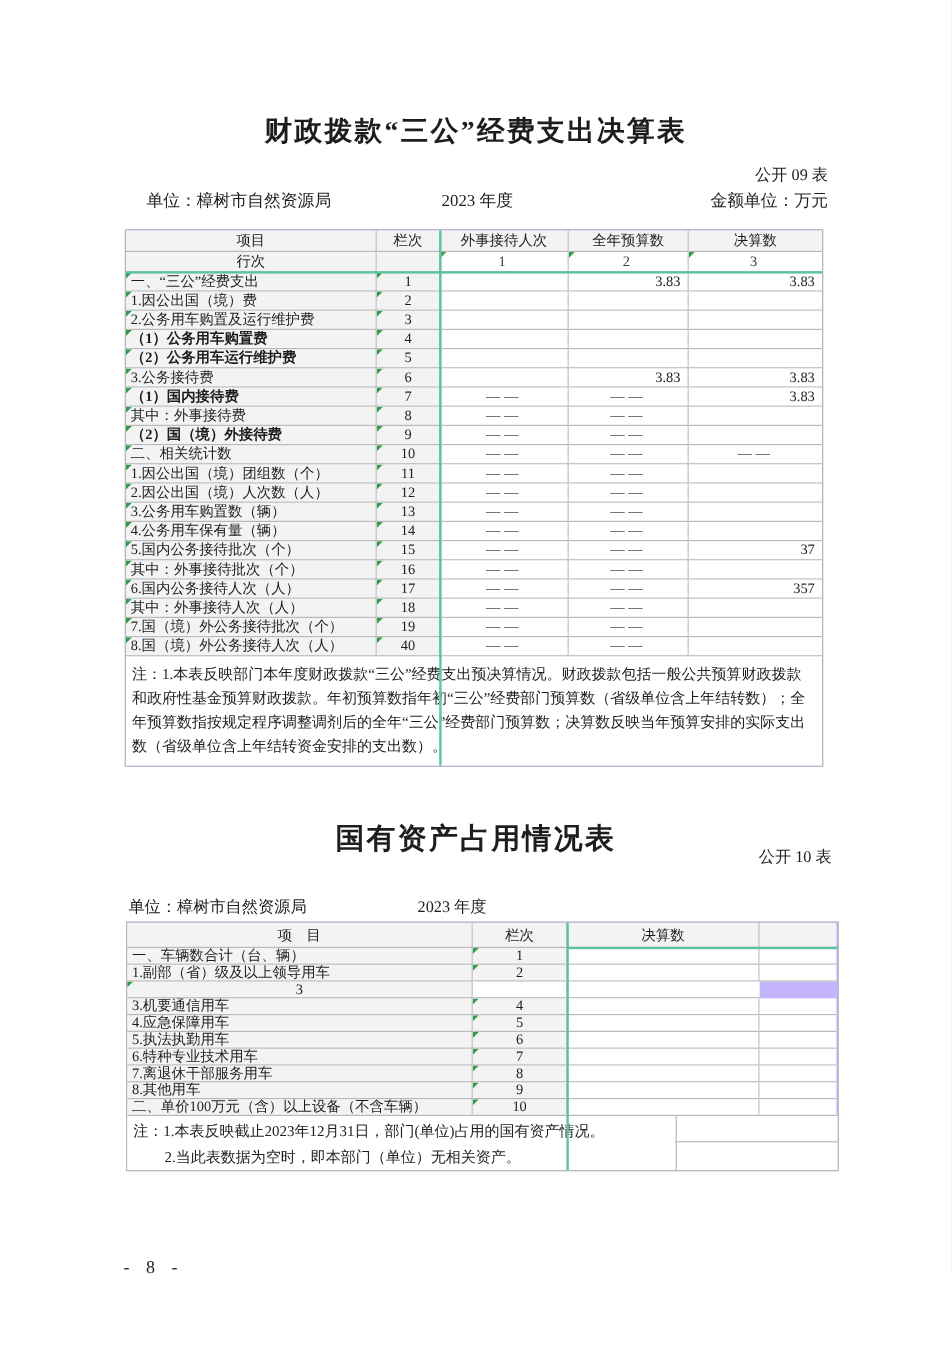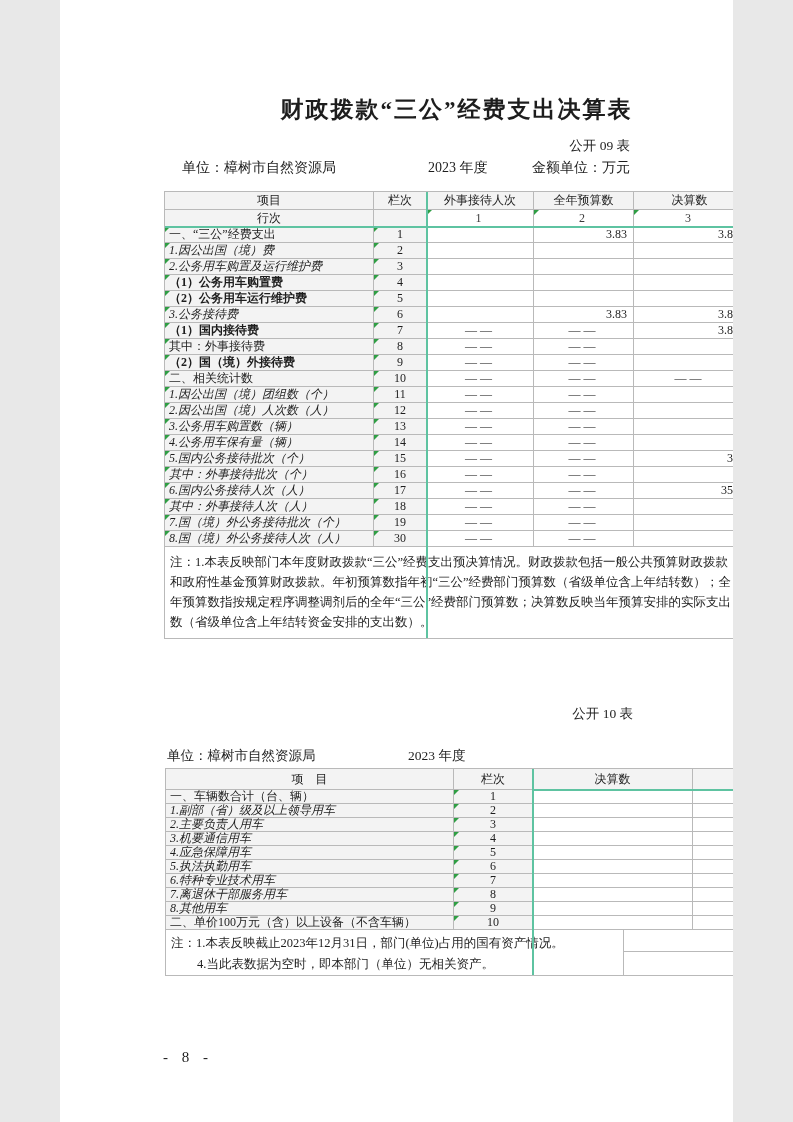--- a/index.html
+++ b/index.html
@@ -4,21 +4,21 @@
 <style>
   :root{
     --grid:#b9b9b9;
     --acc:#5ec3a1;
     --mark:#2f9e44;
     --ink:#1d1d1d;
     --cellbg:#f3f3f3;
   }
   html,body{margin:0;padding:0;background:#e8e8e8;}
   .page{
-    position:relative;width:673px;height:1122px;background:#ffffff;margin:0 auto;
+    position:relative;width:793px;height:1122px;background:#ffffff;margin:0 auto;
     font-family:"Liberation Serif","DejaVu Serif",serif;color:var(--ink);
     overflow:hidden;
   }
   .t-title{position:absolute;left:0;width:793px;text-align:center;
     font-size:23px;font-weight:bold;letter-spacing:2px;}
   .meta{position:absolute;font-size:14px;white-space:nowrap;}
   .meta.small{font-size:13.5px;}
   .tbl{position:absolute;border:1px solid var(--grid);background:#c4b5fd;font-size:12px;}
   .row{display:grid;}
   #t1 .row{grid-template-columns:209px 53px 107px 100px 111px;height:16px;}
@@ -27,21 +27,21 @@
   #t2 .row{grid-template-columns:288px 79px 160px 64px;height:14px;}
   #t2 .row.h{height:21px;}
   .c{position:relative;border-right:1px solid var(--grid);border-bottom:1px solid var(--grid);
      display:flex;align-items:center;overflow:hidden;white-space:nowrap;background:#fff;}
   .c:last-child{border-right:none;}
   .c.hd{justify-content:center;background:var(--cellbg);}
   .c.lab{background:var(--cellbg);padding-left:4px;}
   .c.num{justify-content:center;background:var(--cellbg);}
   .c.val{justify-content:flex-end;padding-right:6px;}
   .c.mid{justify-content:center;letter-spacing:3px;color:#3a3a3a;}
-  .ind1{padding-left:16px;font-style:italic;}
+  .ind1{padding-left:16px;}
   .ind2{padding-left:30px;font-weight:bold;}
   .ind3{padding-left:56px;}
   .tri::after{content:"";position:absolute;top:0;left:0;
     border-top:5px solid var(--mark);border-right:5px solid transparent;}
   .gv{position:absolute;top:0;bottom:0;width:2px;background:var(--acc);z-index:3;}
   .gh{position:absolute;height:2px;background:var(--acc);z-index:3;}
   .notes{position:relative;font-size:12.5px;line-height:20px;padding:5px 6px 6px 5px;background:#fff;}
   .notes p{margin:0;}
   .notes p.ind{text-indent:26px;}
   .nline{position:absolute;background:var(--grid);}
@@ -201,32 +201,33 @@
       </div>
       <div class="row ">
         <div class="c lab ind1 tri">7.国（境）外公务接待批次（个）</div>
         <div class="c num tri">19</div>
         <div class="c mid">——</div>
         <div class="c mid">——</div>
         <div class="c "></div>
       </div>
       <div class="row ">
         <div class="c lab ind1 tri">8.国（境）外公务接待人次（人）</div>
-        <div class="c num tri">30</div>
+        <div class="c num tri">40</div>
         <div class="c mid">——</div>
         <div class="c mid">——</div>
         <div class="c "></div>
       </div>
       <div class="notes">
         <p>注：1.本表反映部门本年度财政拨款“三公”经费支出预决算情况。财政拨款包括一般公共预算财政拨款和政府性基金预算财政拨款。年初预算数指年初“三公”经费部门预算数（省级单位含上年结转数）；全年预算数指按规定程序调整调剂后的全年“三公”经费部门预算数；决算数反映当年预算安排的实际支出数（省级单位含上年结转资金安排的支出数）。</p>
       </div>
       <div class="gv" style="left: 261px;"></div>
       <div class="gh" style="top: 34px; left: 0px; width: 100%;"></div>
     </div>
 
+  <div class="t-title" style="top:683px;font-size:24px;">国有资产占用情况表</div>
   <div class="meta small" style="top:705px;right:100px;margin-left:18px;">公开 10 表</div>
   <div class="meta small" style="top:747px;left:107px;">单位：樟树市自然资源局</div>
   <div class="meta small" style="top:747px;left:348px;">2023 年度</div>
   <div class="meta small" style="top:791px;right:100px;text-align:right;">单位：台、辆、套</div>
 
   <div class="tbl" id="t2" style="left:105px;top:768px;width:592px;">
       <div class="row h">
         <div class="c hd">项　目</div>
         <div class="c hd">栏次</div>
         <div class="c hd">决算数</div>
@@ -238,21 +239,20 @@
         <div class="c "></div>
         <div class="c "></div>
       </div>
       <div class="row ">
         <div class="c lab ind1">1.副部（省）级及以上领导用车</div>
         <div class="c num tri">2</div>
         <div class="c "></div>
         <div class="c "></div>
       </div>
       <div class="row ">
-        <div class="c lab ind1">2.主要负责人用车</div>
         <div class="c num tri">3</div>
         <div class="c "></div>
         <div class="c "></div>
       </div>
       <div class="row ">
         <div class="c lab ind1">3.机要通信用车</div>
         <div class="c num tri">4</div>
         <div class="c "></div>
         <div class="c "></div>
       </div>
@@ -287,21 +287,21 @@
         <div class="c "></div>
       </div>
       <div class="row ">
         <div class="c lab ind0">二、单价100万元（含）以上设备（不含车辆）</div>
         <div class="c num tri">10</div>
         <div class="c "></div>
         <div class="c "></div>
       </div>
       <div class="notes" style="height: 36px; line-height: 21px; padding-top: 3px;">
         <p>注：1.本表反映截止2023年12月31日，部门(单位)占用的国有资产情况。</p>
-        <p class="ind">4.当此表数据为空时，即本部门（单位）无相关资产。</p>
+        <p class="ind">2.当此表数据为空时，即本部门（单位）无相关资产。</p>
         <div class="nline" style="top: 0px; bottom: 0px; left: 457px; width: 1px;"></div>
         <div class="nline" style="top: 21px; left: 457px; right: 0px; height: 1px;"></div>
       </div>
       <div class="gv" style="left: 366px;"></div>
       <div class="gh" style="top: 20px; left: 367px; right: 0px;"></div>
     </div>
 
   <div class="pageno" style="left:103px;top:1049px;">- 8 -</div>
 </div>
 

